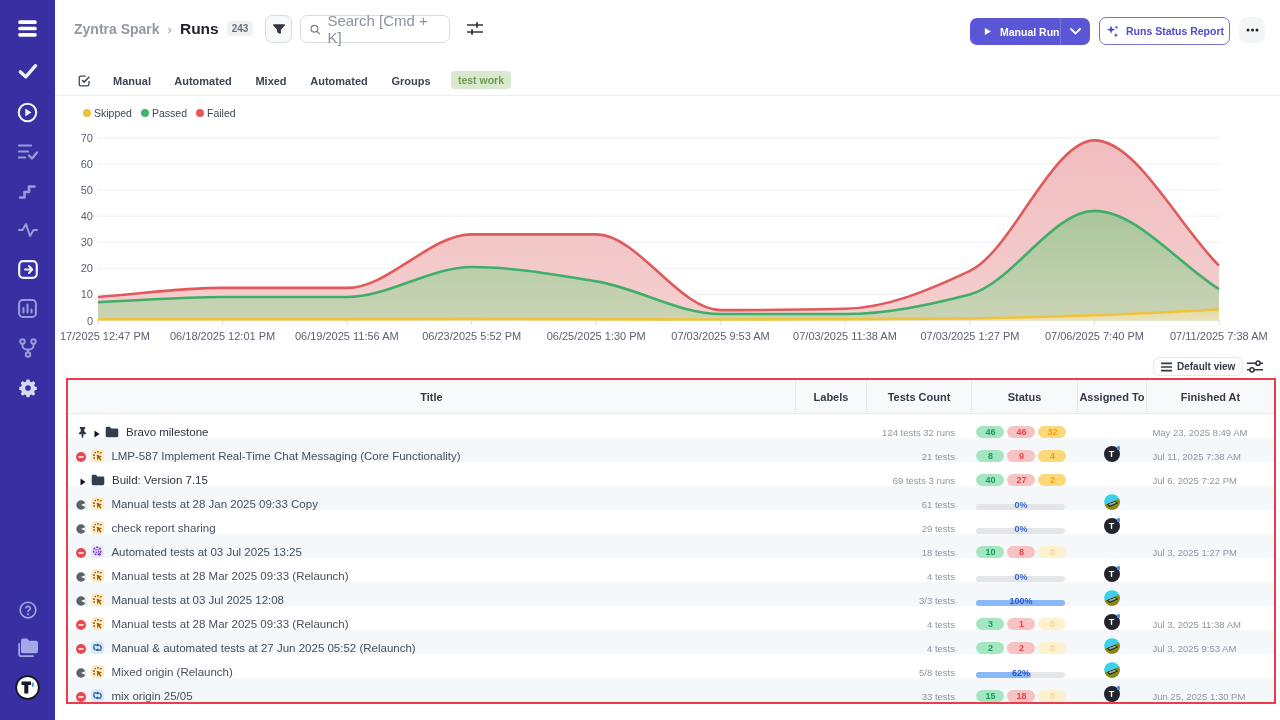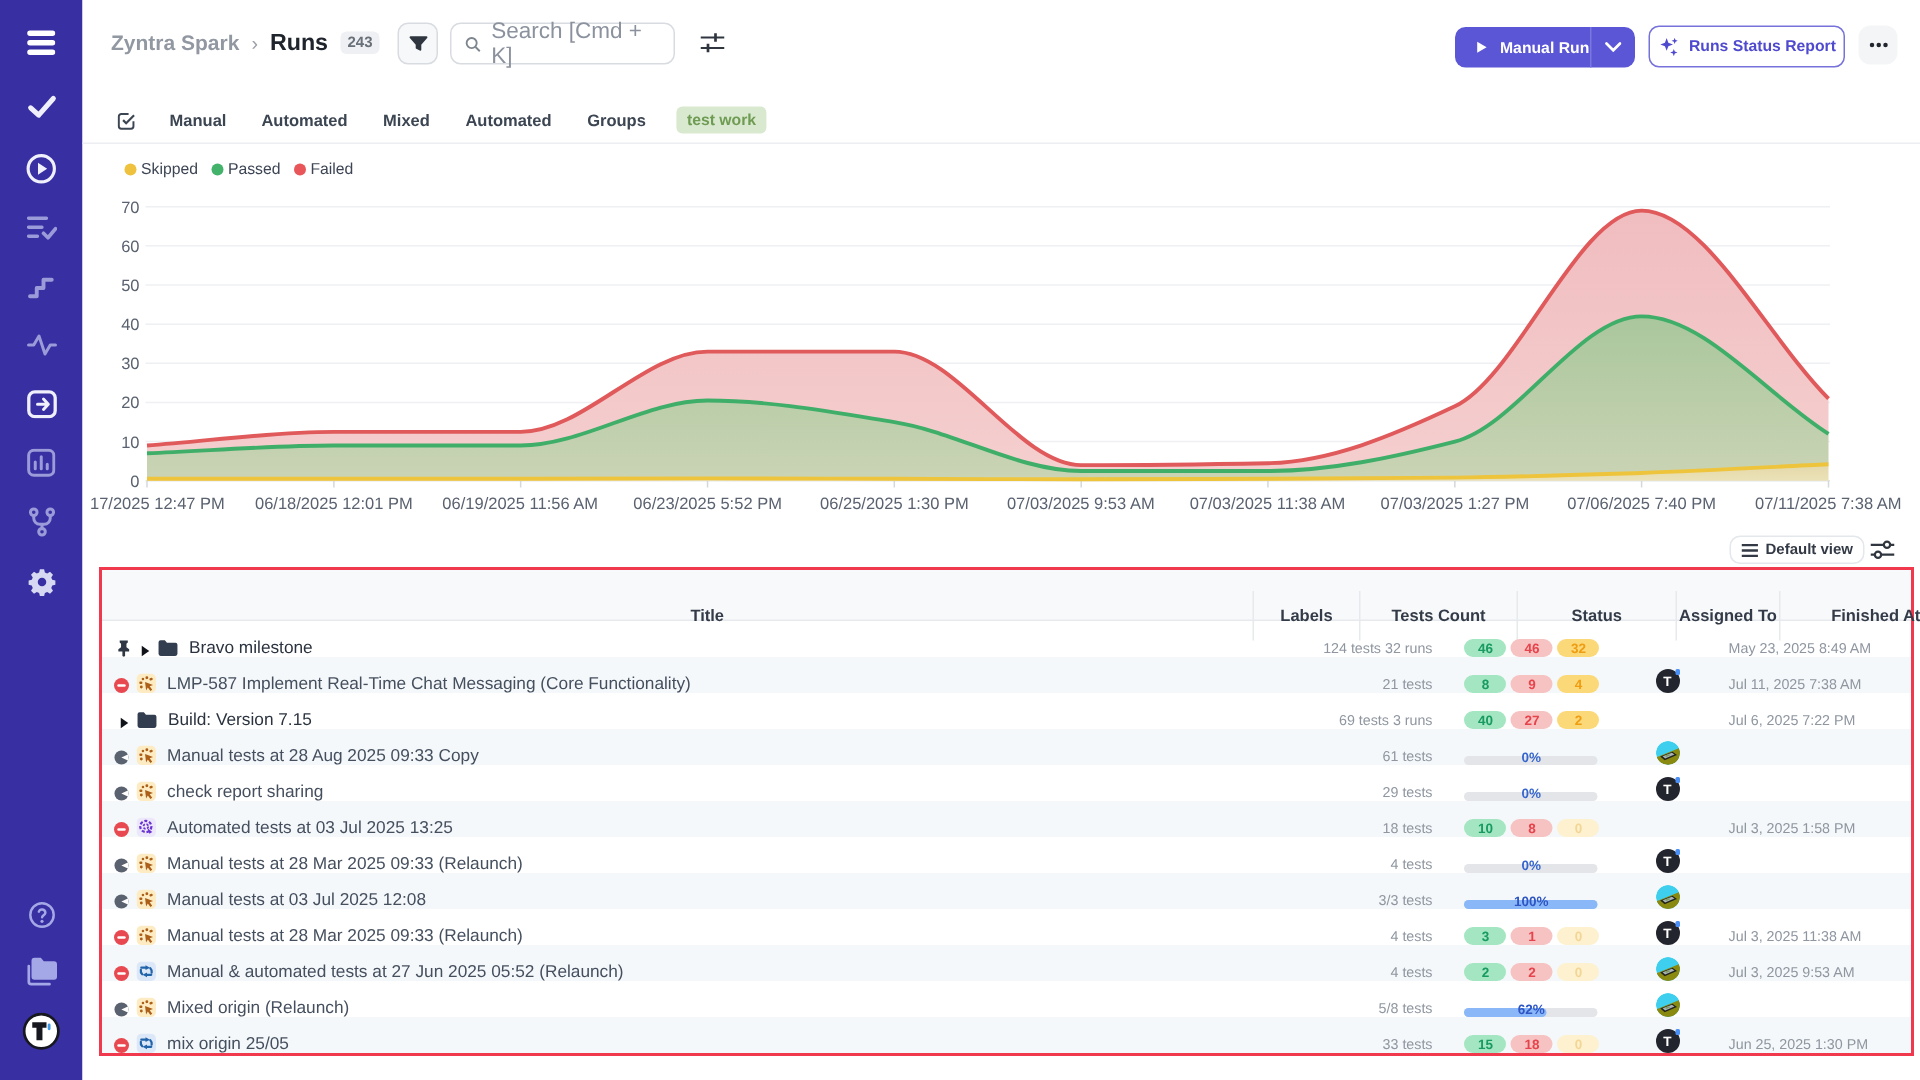--- a/index.html
+++ b/index.html
@@ -42,22 +42,22 @@
 .xlabs { position:absolute; left:5px; top:330px; width:1220px; height:14px; overflow:hidden; }
 .xlab { position:absolute; top:0; font-size:11px; color:#5a6270; white-space:nowrap; }
 
 
 .btn-view { position:absolute; left:1098px; top:357px; height:19px; background:#fff; border:1px solid #e4e7eb;
   border-radius:7px; display:flex; align-items:center; padding:0 7px; font-size:10px; color:#333a45; font-weight:700; }
 
 
 .tbl { position:absolute; left:11px; top:378px; width:1210px; height:326px; border:2px solid #f0394d; background:#fff; }
 .thead { position:relative; height:34px; background:#f8f9fa; border-bottom:1px solid #e7eaed; }
-.th { position:absolute; top:14px; height:33px; display:flex; align-items:center; justify-content:center;
-  font-size:11px; font-weight:700; color:#333b48;margin-left:40px; }
+.th { position:absolute; top:0; height:33px; display:flex; align-items:center; justify-content:center;
+  font-size:11px; font-weight:700; color:#333b48; }
 .th.bl { border-left:1px solid #e7eaed; }
 .trow { position:relative; height:24px; }
 .trow.alt { background:#f4f8fa; }
 .tcell { position:absolute; top:0; height:24px; display:flex; align-items:flex-end; }
 .title-cell { left:5px; }
 .ttext { font-size:11.5px; color:#454f5e; margin-left:7px; white-space:nowrap; }
 .ttext.grp { color:#2b333f; }
 .cnt { font-size:9.5px; color:#8f96a0; }
 .fin { font-size:9.5px; color:#8f96a0; }
 .spill { width:28px; height:12px; border-radius:6px; font-size:9px; font-weight:700;
@@ -412,21 +412,21 @@
               <g fill="#ab5f18">
                 <circle cx="4.3" cy="3.6" r="0.85"></circle>
                 <circle cx="6.9" cy="2.8" r="0.95"></circle>
                 <rect x="1.9" y="5.3" width="2" height="1.7" rx="0.6"></rect>
                 <circle cx="3.2" cy="9" r="0.95"></circle>
                 <rect x="8.6" y="3" width="2.2" height="1.5" rx="0.6" transform="rotate(-18 9.7 3.7)"></rect>
               </g>
               <path d="M5.7 5.6l5.3 2-2.2 0.85 1.7 2.3-1.25 0.95-1.7-2.3-1.15 2z" fill="#ab5f18"></path>
             </svg>
           </span>
-          <span class="ttext">Manual tests at 28 Aug 2025 09:33 Copy</span>
+          <span class="ttext">Manual tests at 28 Jan 2025 09:33 Copy</span>
         </div>
 <div class="tcell cnt" style="left:798px;width:89px;justify-content:flex-end">61 tests</div>
 <div class="tcell" style="left:908.4px">
           <span class="pbar">
             <span class="ptext" style="color:#3566cd">0%</span>
           </span>
         </div>
 <div class="tcell" style="left:1009px;width:69px;justify-content:center">
           <svg class="av" width="16" height="16" viewBox="0 0 16 16">
             <defs>
@@ -494,21 +494,21 @@
             </svg>
           </span>
           <span class="ttext">Automated tests at 03 Jul 2025 13:25</span>
         </div>
 <div class="tcell cnt" style="left:798px;width:89px;justify-content:flex-end">18 tests</div>
 <div class="tcell" style="left:908.4px">
           <span class="spill sp-g">10</span>
           <span class="spill sp-r">8</span>
           <span class="spill sp-y0">0</span>
         </div>
-<div class="tcell fin" style="left:1084.4px">Jul 3, 2025 1:58 PM</div>
+<div class="tcell fin" style="left:1084.4px">Jul 3, 2025 1:27 PM</div>
       </div>
       <div class="trow">
 <div class="tcell title-cell" style="left:0">
           <span style="margin-left:8.4px;display:flex">
             <svg width="10" height="10" viewBox="0 0 10 10">
               <circle cx="5" cy="5" r="4.7" fill="#5a6270"></circle>
               <path d="M9.6 2.9L4.9 5l4.7 2.1z" fill="#fff"></path>
             </svg>
           </span>
           <span style="margin-left:5px;display:flex">

